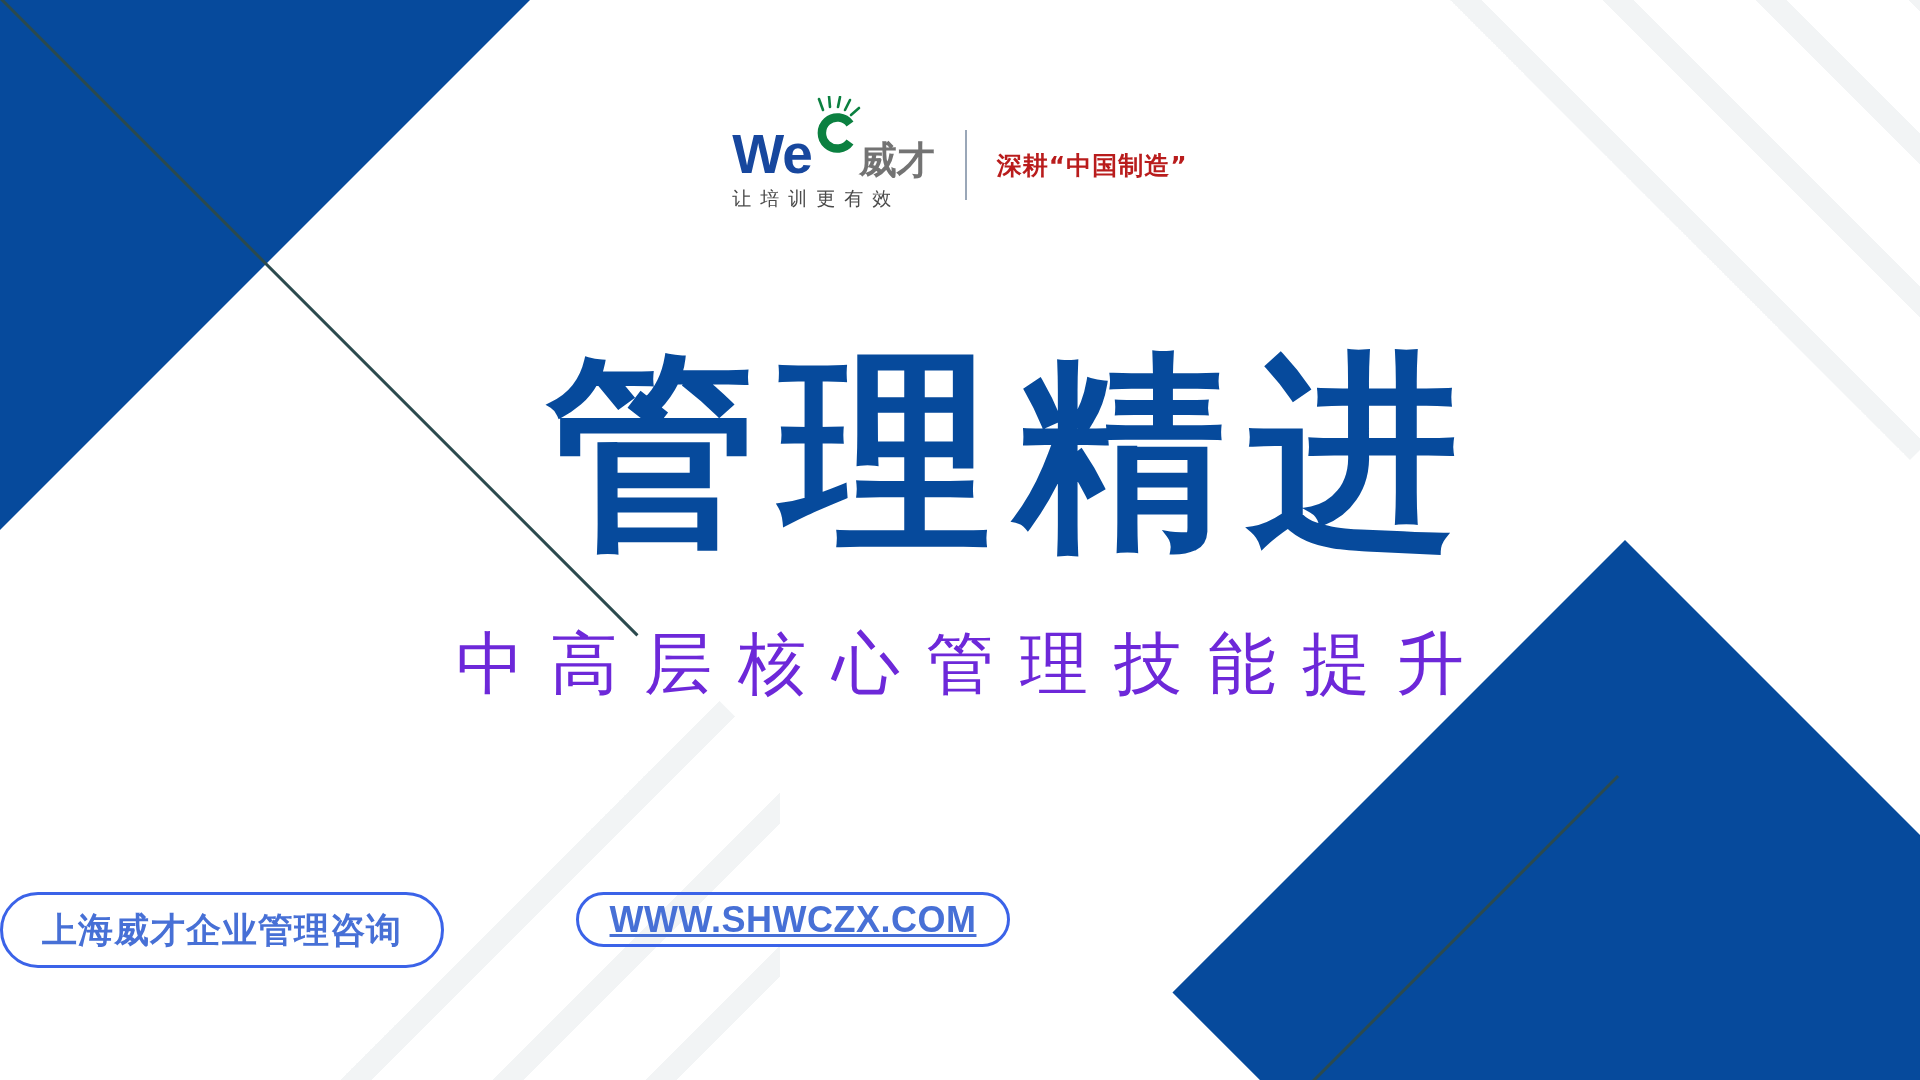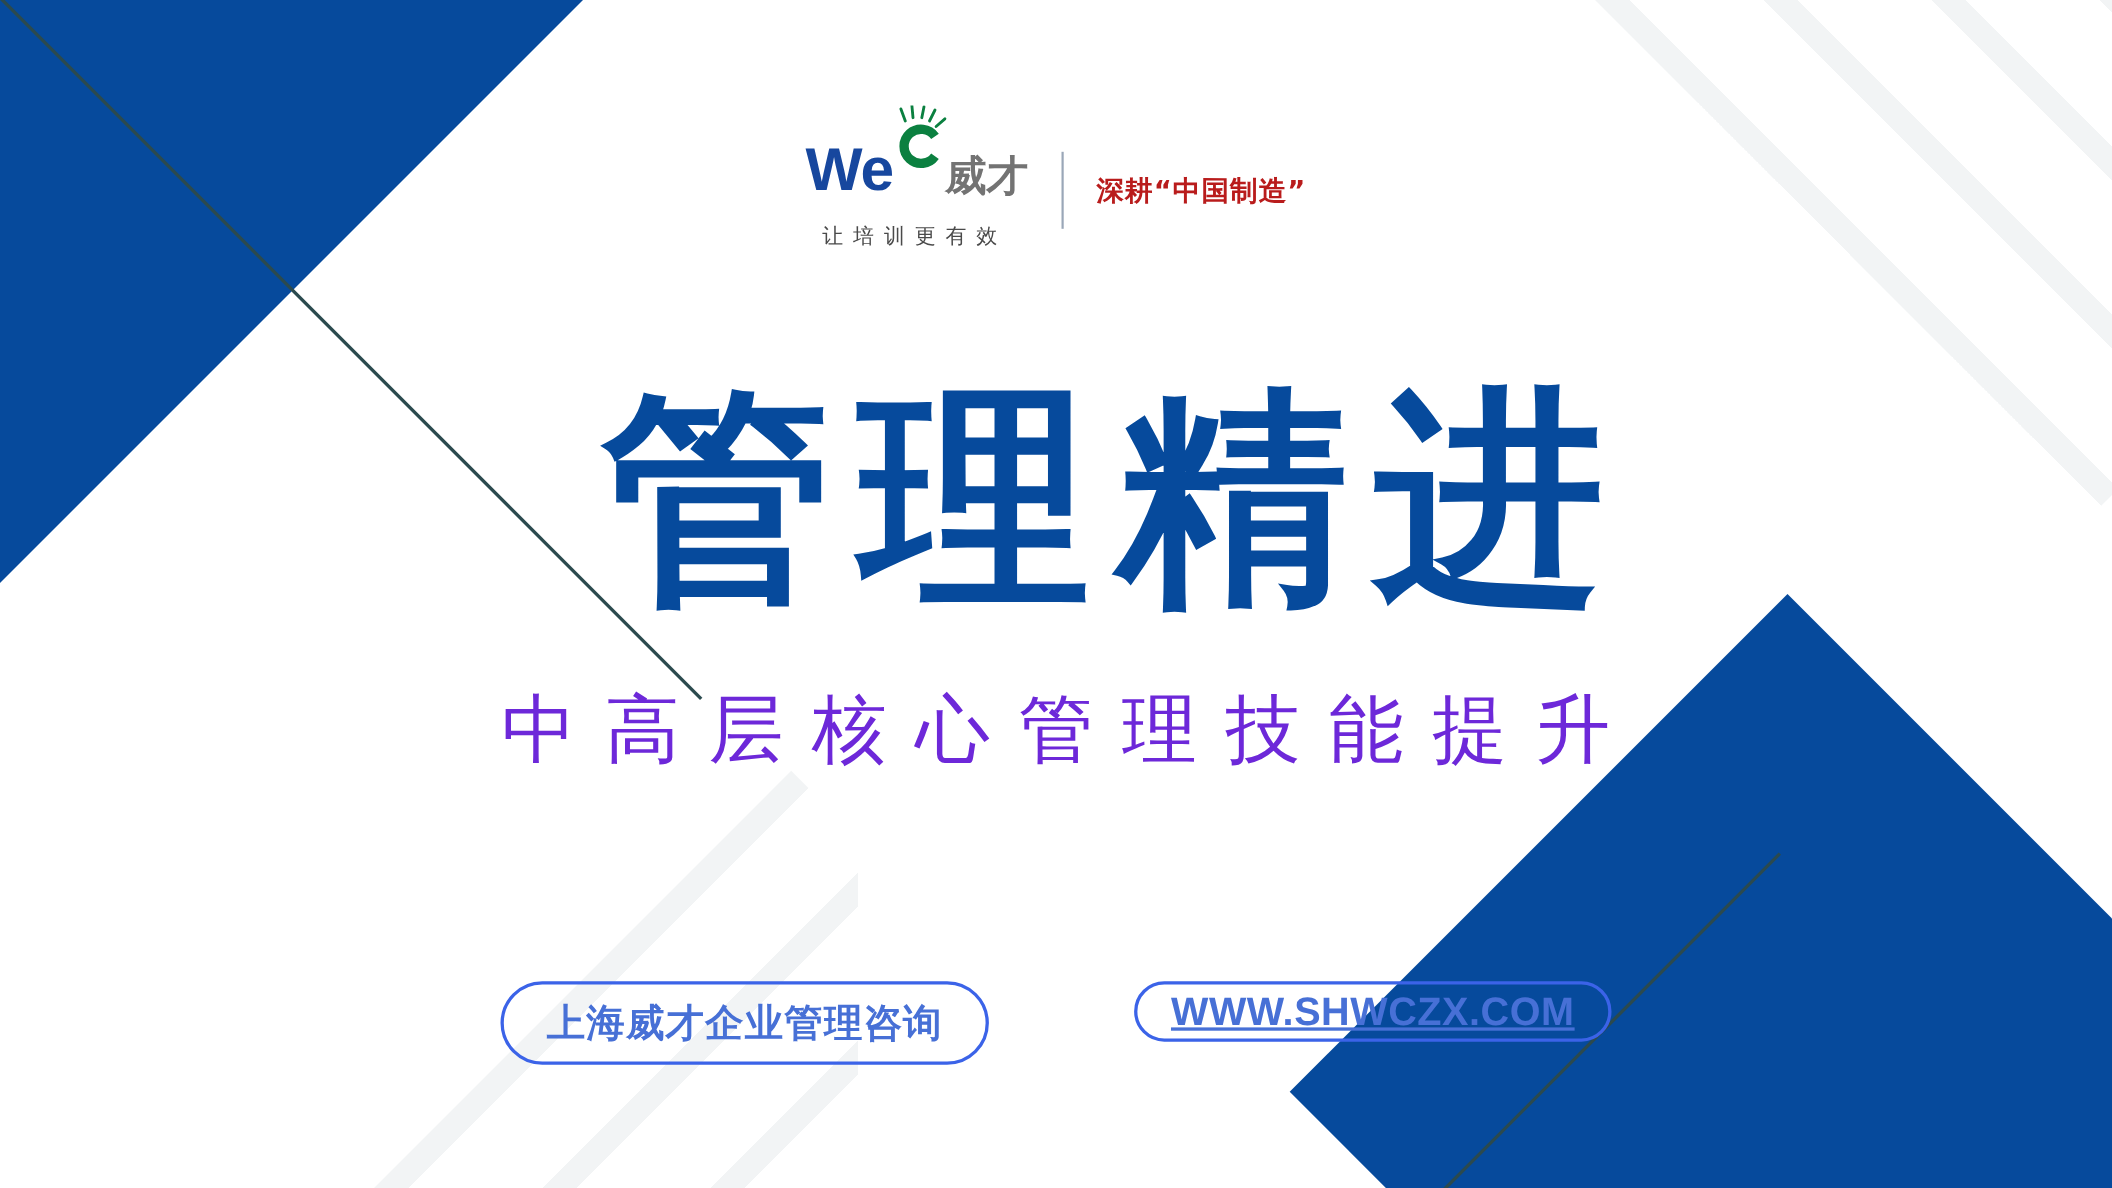--- a/index.html
+++ b/index.html
@@ -143,21 +143,21 @@
     left: 0;
     width: 100%;
     display: flex;
     justify-content: center;
     align-items: center;
     gap: 30px;
   }
   .logo-left {
     display: flex;
     flex-direction: column;
-    align-items: center;
+    align-items: flex-start;
   }
   .logo-wordmark {
     display: flex;
     align-items: baseline;
     line-height: 1;
     position: relative;
   }
   .lw-we, .lw-hange {
     font-size: 55px;
     font-weight: bold;
@@ -179,21 +179,21 @@
     font-size: 38px;
     font-weight: bold;
     color: #737373;
     margin-left: 3px;
     font-family: "DejaVu Sans", "Liberation Sans", sans-serif;
   }
   .logo-tagline {
     font-size: 19px;
     color: #4A4A4A;
     letter-spacing: 9px;
-    margin-top: 20px;
+    margin-top: 4px;
     padding-right: 4px;
     font-family: Liberation Serif, serif;
   }
   .logo-divider {
     width: 2px;
     height: 70px;
     background: #9AA7B8;
   }
   .logo-right {
     display: flex;
@@ -247,21 +247,20 @@
     font-family: "DejaVu Sans", "Liberation Sans", sans-serif;
   }
 
   
   .pills {
     position: absolute;
     top: 892px;
     left: 0;
     width: 100%;
     display: flex;
-    justify-content: center;
     gap: 132px;
   }
   .pill {
     border: 3px solid #3B63E8;
     border-radius: 999px;
     color: #4770D6;
     font-weight: bold;
     display: flex;
     align-items: center;
     justify-content: center;

